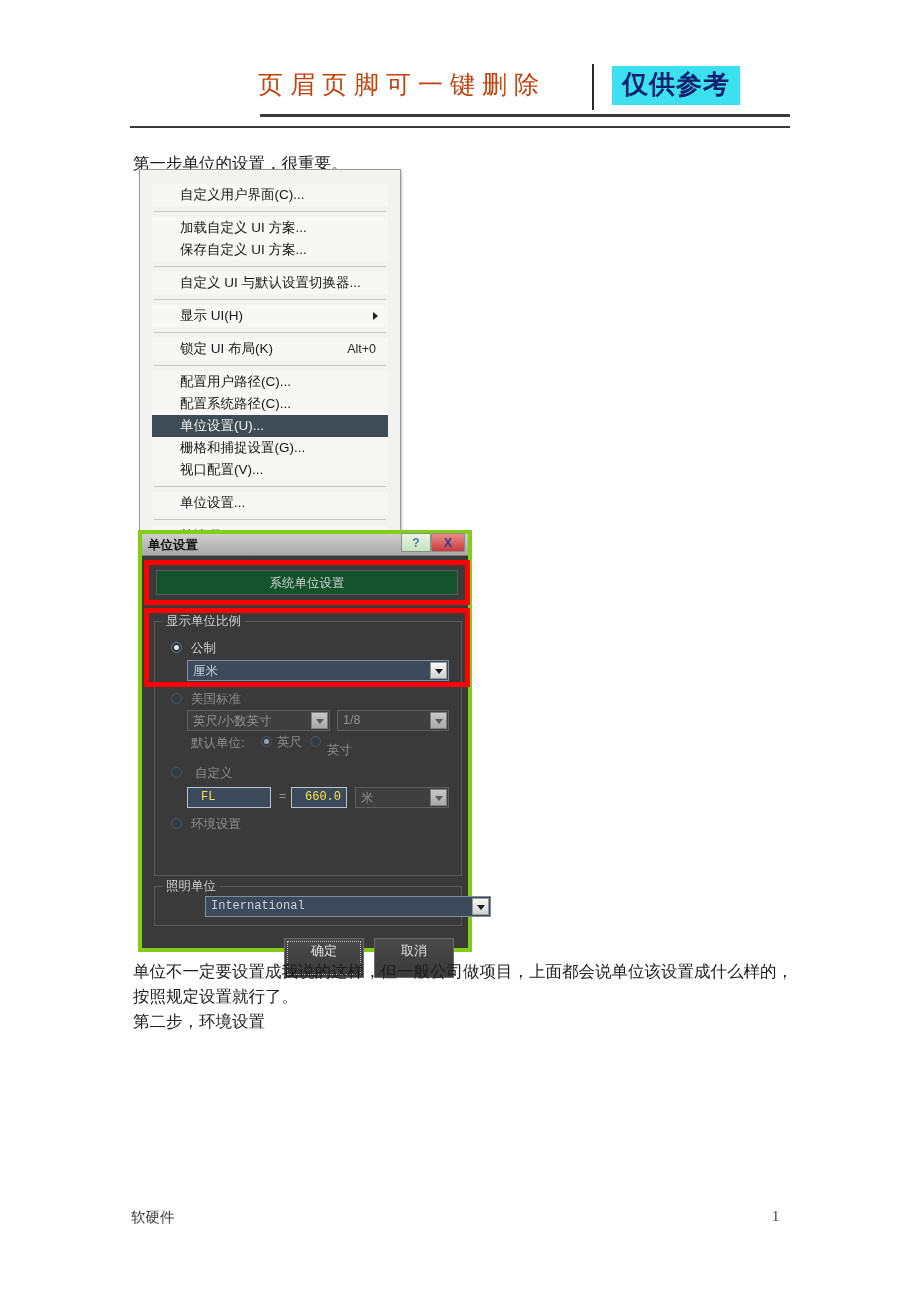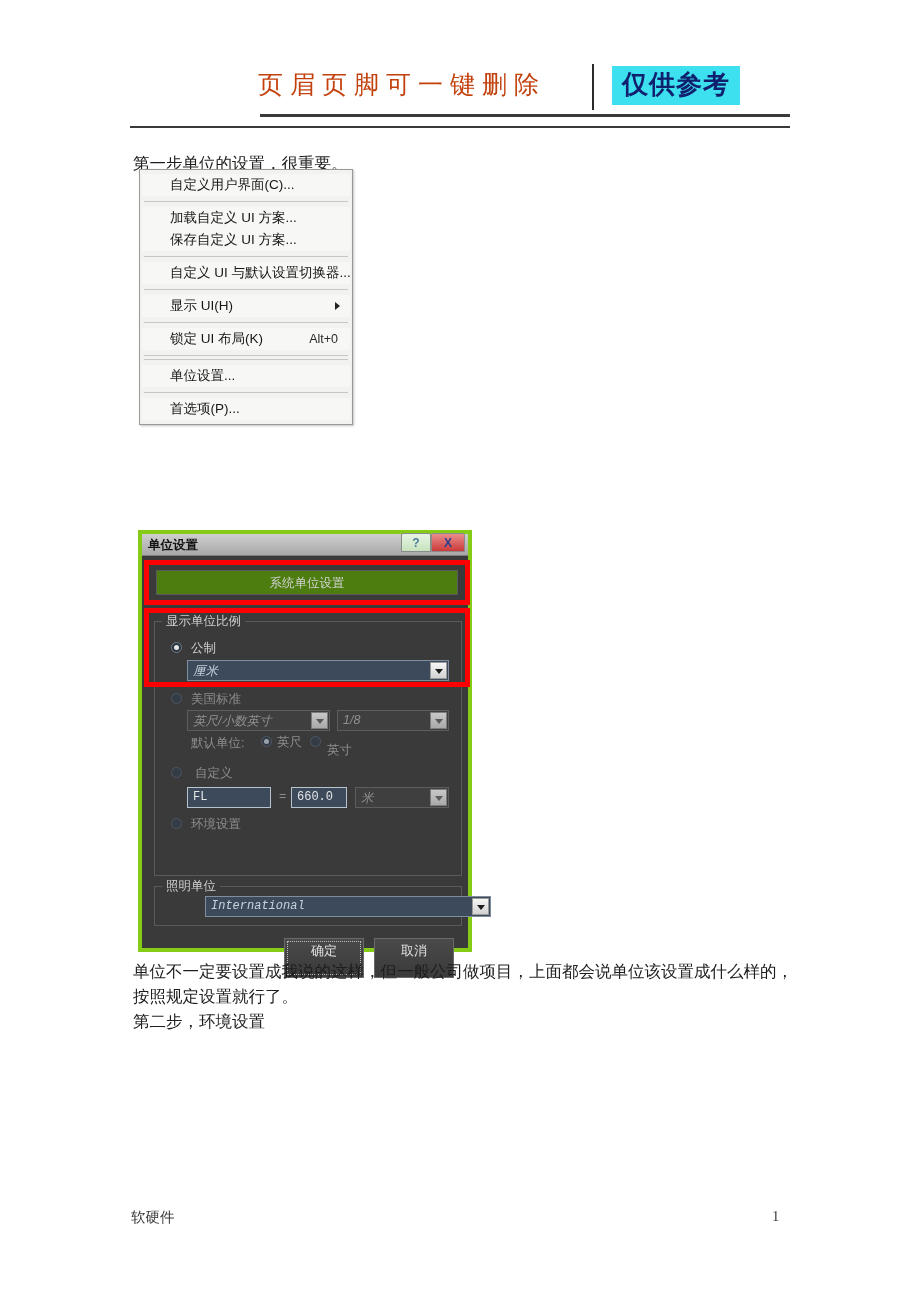--- a/index.html
+++ b/index.html
@@ -106,26 +106,26 @@
     font-size: 14.5px;
     color: #3a3a3a;
     font-family: "Liberation Serif", "DejaVu Serif", serif;
   }
 
   
   .menu {
     position: absolute;
     left: 139px;
     top: 169px;
-    width: 214px;
+    width: 262px;
     background: #f2f2f0;
     border: 1px solid #9a9a96;
     box-shadow: 1px 1px 2px rgba(0,0,0,.25);
     font-family: "Liberation Sans", "DejaVu Sans", sans-serif;
-    padding: 2px;
+    padding: 12px;
     box-sizing: border-box;
   }
   .menu-item {
     position: relative;
     height: 22px;
     line-height: 22px;
     padding-left: 28px;
     padding-right: 10px;
     font-size: 13.5px;
     color: #161616;
@@ -227,21 +227,21 @@
   }
   .redbox-1 { left: 2px;  top: 4px;   width: 326px; height: 45px; }
   .redbox-2 { left: 2px;  top: 52px;  width: 326px; height: 79px; }
 
   .sys-btn {
     position: absolute;
     left: 14px;
     top: 14px;
     width: 302px;
     height: 25px;
-    background: #4d7c0f;
+    background: #14532d;
     border: 1px solid #5a5a5a;
     color: #d2d2d2;
     font-size: 12.5px;
     text-align: center;
     line-height: 25px;
     box-sizing: border-box;
   }
 
   .group {
     position: absolute;
@@ -296,21 +296,20 @@
     height: 21px;
   }
   .combo .cval {
     position: absolute;
     left: 5px;
     top: 2px;
     font-size: 12.5px;
     color: #c9d3dd;
     white-space: nowrap;
     font-family: "Liberation Sans", "DejaVu Sans", sans-serif;
-    font-style: italic;
   }
   .combo .cval.mono { font-family: "Liberation Mono", "DejaVu Sans Mono", monospace; font-size: 12px; }
   .combo .carrow {
     position: absolute;
     right: 1px;
     top: 1px;
     width: 17px;
     height: 17px;
     background: linear-gradient(to bottom, #f6f6f6, #d2d2d2);
     border: 1px solid #9a9a9a;
@@ -332,23 +331,23 @@
 
   .txtfield {
     position: absolute;
     height: 21px;
     background: #3c4a5c;
     border: 1px solid #b9c3cd;
     box-sizing: border-box;
   }
   .txtfield .tval {
     position: absolute;
-    left: 5px; top: 2px;
+    left: 13px; top: 2px;
     font-size: 12px;
-    color: #e5e5e5;
+    color: #fde047;
     font-family: "Liberation Mono", "DejaVu Sans Mono", monospace;
     white-space: nowrap;
   }
 
   .dlg-btn-main {
     position: absolute;
     width: 80px;
     height: 40px;
     background: linear-gradient(to bottom, #4a4a4a, #3a3a3a);
     border: 1px solid #6a6a6a;
@@ -410,20 +409,37 @@
   <div class="menu-sep"></div>
 
   <div class="menu-group">
     <div class="menu-item">
       <span>锁定 UI 布局(K)</span>
       <span class="accel">Alt+0</span>
     </div>
   </div>
   <div class="menu-sep"></div>
 
+  <div class="menu-group">
+    <div class="menu-item">
+      <span>配置用户路径(C)...</span>
+    </div>
+    <div class="menu-item">
+      <span>配置系统路径(C)...</span>
+    </div>
+    <div class="menu-item selected">
+      <span>单位设置(U)...</span>
+    </div>
+    <div class="menu-item">
+      <span>栅格和捕捉设置(G)...</span>
+    </div>
+    <div class="menu-item">
+      <span>视口配置(V)...</span>
+    </div>
+  </div>
   <div class="menu-sep"></div>
 
   <div class="menu-group">
     <div class="menu-item">
       <span>单位设置...</span>
     </div>
   </div>
   <div class="menu-sep"></div>
 
   <div class="menu-group">

